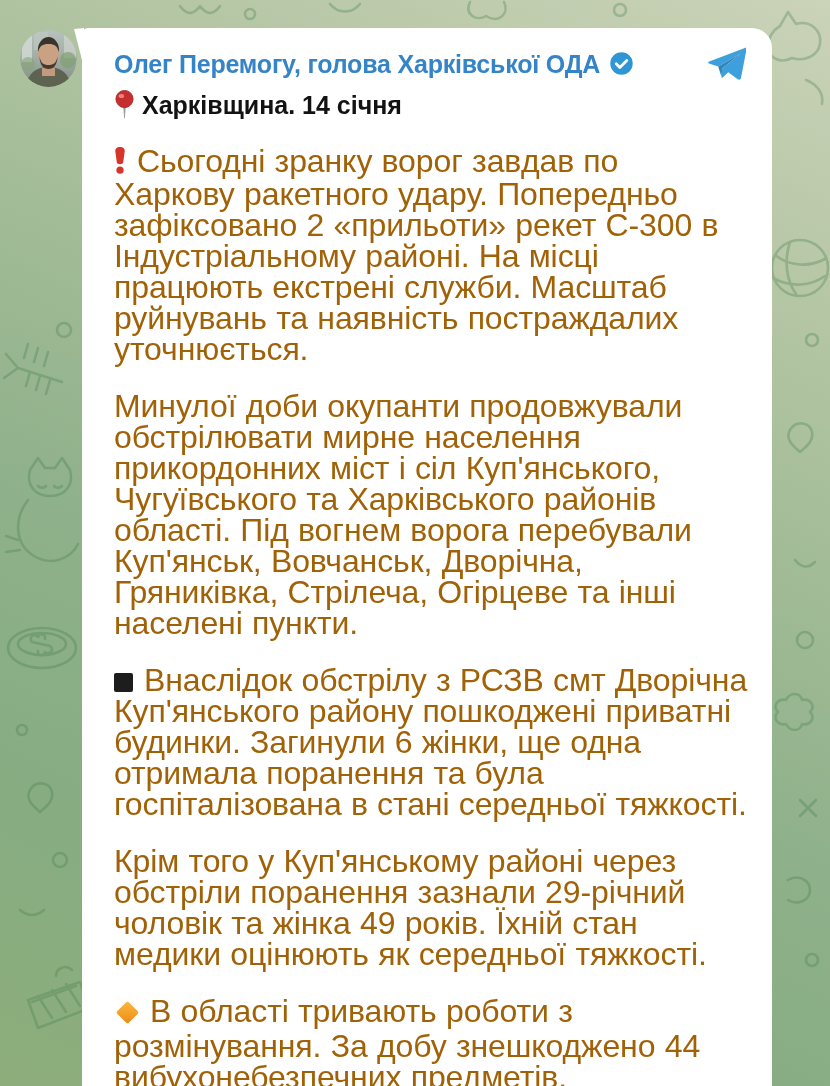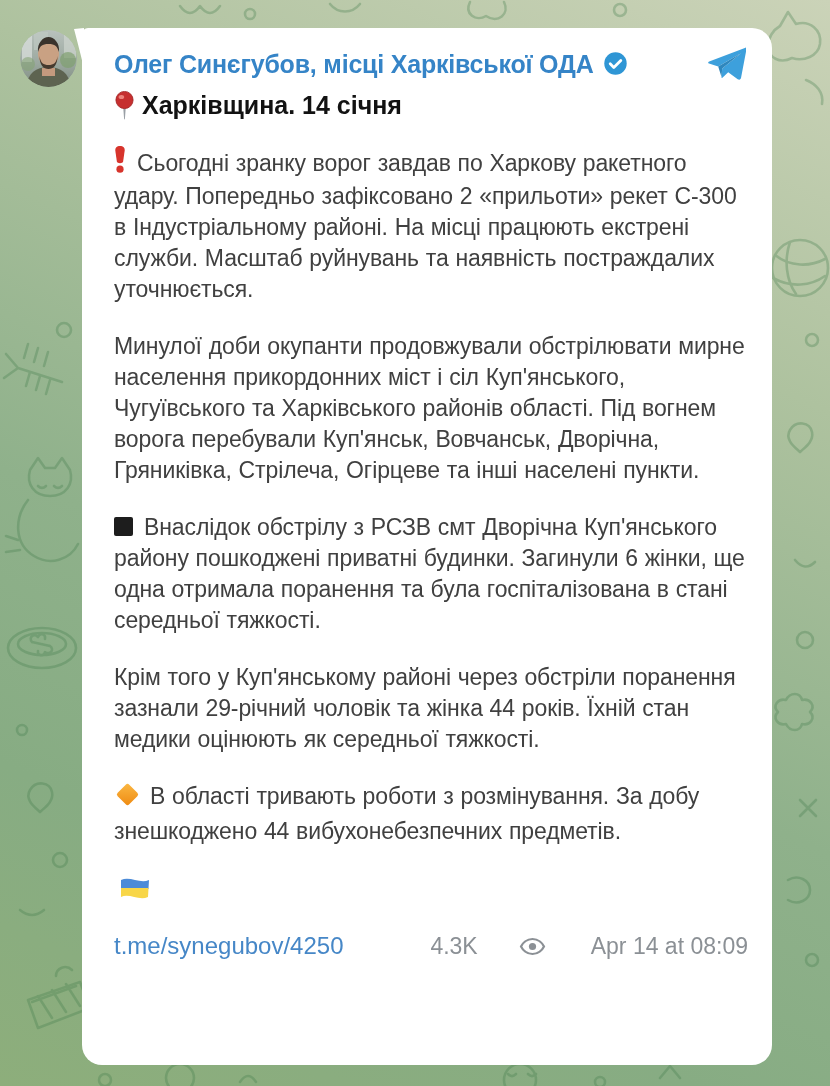--- a/index.html
+++ b/index.html
@@ -26,26 +26,26 @@
   }
   .tail{position:absolute;left:-8px;top:0;}
   .header{display:flex;align-items:center;}
   .channel-name{
     color:#3584c7;font-weight:bold;font-size:25px;line-height:30px;letter-spacing:-0.2px;
     cursor:pointer;white-space:nowrap;
   }
   .badge{margin-left:8px;display:inline-flex;flex:0 0 auto;}
   .share-btn{margin-left:auto;margin-right:2px;display:inline-flex;cursor:pointer;}
   .pin-line{
-    display:flex;align-items:flex-end;margin-top:10px;
+    display:flex;align-items:flex-start;margin-top:10px;
     font-size:25px;font-weight:bold;color:#121212;line-height:30px;
   }
   .pin-ic{margin-right:7px;display:inline-flex;flex:0 0 auto;}
   .para{
-    margin-top:26px;font-size:23px;line-height:31px;color:#404040;
+    margin-top:26px;font-size:32px;line-height:31px;color:#a16207;
     letter-spacing:-0.1px;word-spacing:0.5px;
   }
   .ic-inline{display:inline-block;vertical-align:-3px;}
   .ic-excl{margin-right:11px;vertical-align:-2px;}
   .ic-sq{width:19px;height:19px;background:#1d1d1d;border-radius:2px;display:inline-block;
     vertical-align:-1px;margin-right:11px;}
   .ic-diamond{margin-right:9px;vertical-align:-4px;}
   .ic-flag{margin-left:5px;vertical-align:-4px;}
   .footer{display:flex;align-items:center;margin-top:24px;}
   .post-link{color:#4687c7;font-size:24px;text-decoration:none;cursor:pointer;}
@@ -146,21 +146,21 @@
     </g>
   </svg>
 </div>
 
 <div class="bubble">
   <svg class="tail" width="10" height="42" viewBox="0 0 10 42">
     <path d="M10 0 L0 1 C4 16 7 28 10 40 Z" fill="#ffffff"></path>
   </svg>
 
   <div class="header">
-    <span class="channel-name">Олег Синєгубов, місці Харківської ОДА</span>
+    <span class="channel-name">Олег Перемогу, голова Харківської ОДА</span>
     <span class="badge">
       <svg width="27" height="27" viewBox="0 0 27 27">
         <g fill="#2f96d5">
           <circle cx="13.5" cy="13.5" r="11.2"></circle>
           <rect x="5.2" y="5.2" width="16.6" height="16.6" rx="3.5" transform="rotate(22.5 13.5 13.5)"></rect>
           <rect x="5.2" y="5.2" width="16.6" height="16.6" rx="3.5" transform="rotate(67.5 13.5 13.5)"></rect>
           <rect x="5.2" y="5.2" width="16.6" height="16.6" rx="3.5" transform="rotate(45 13.5 13.5)"></rect>
         </g>
         <path d="M8.2 13.8 l3.6 3.6 l7 -7" stroke="#ffffff" stroke-width="2.8" fill="none" stroke-linecap="round" stroke-linejoin="round"></path>
       </svg>
@@ -196,21 +196,21 @@
 
   <div class="para">
     <span>Минулої доби окупанти продовжували обстрілювати мирне населення прикордонних міст і сіл Куп'янського, Чугуївського та Харківського районів області. Під вогнем ворога перебували Куп'янськ, Вовчанськ, Дворічна, Гряниківка, Стрілеча, Огірцеве та інші населені пункти.</span>
   </div>
 
   <div class="para">
     <span class="ic-sq"></span><span>Внаслідок обстрілу з РСЗВ смт Дворічна Куп'янського району пошкоджені приватні будинки. Загинули 6 жінки, ще одна отримала поранення та була госпіталізована в стані середньої тяжкості.</span>
   </div>
 
   <div class="para">
-    <span>Крім того у Куп'янському районі через обстріли поранення зазнали 29-річний чоловік та жінка 44 років. Їхній стан медики оцінюють як середньої тяжкості.</span>
+    <span>Крім того у Куп'янському районі через обстріли поранення зазнали 29-річний чоловік та жінка 49 років. Їхній стан медики оцінюють як середньої тяжкості.</span>
   </div>
 
   <div class="para">
     <span class="ic-inline ic-diamond">
       <svg width="27" height="27" viewBox="0 0 27 27">
         <defs>
           <linearGradient id="dg" x1="0" y1="0" x2="1" y2="1">
             <stop offset="0" stop-color="#fbb843"></stop>
               <stop offset="1" stop-color="#ee8a12"></stop>
           </linearGradient>

